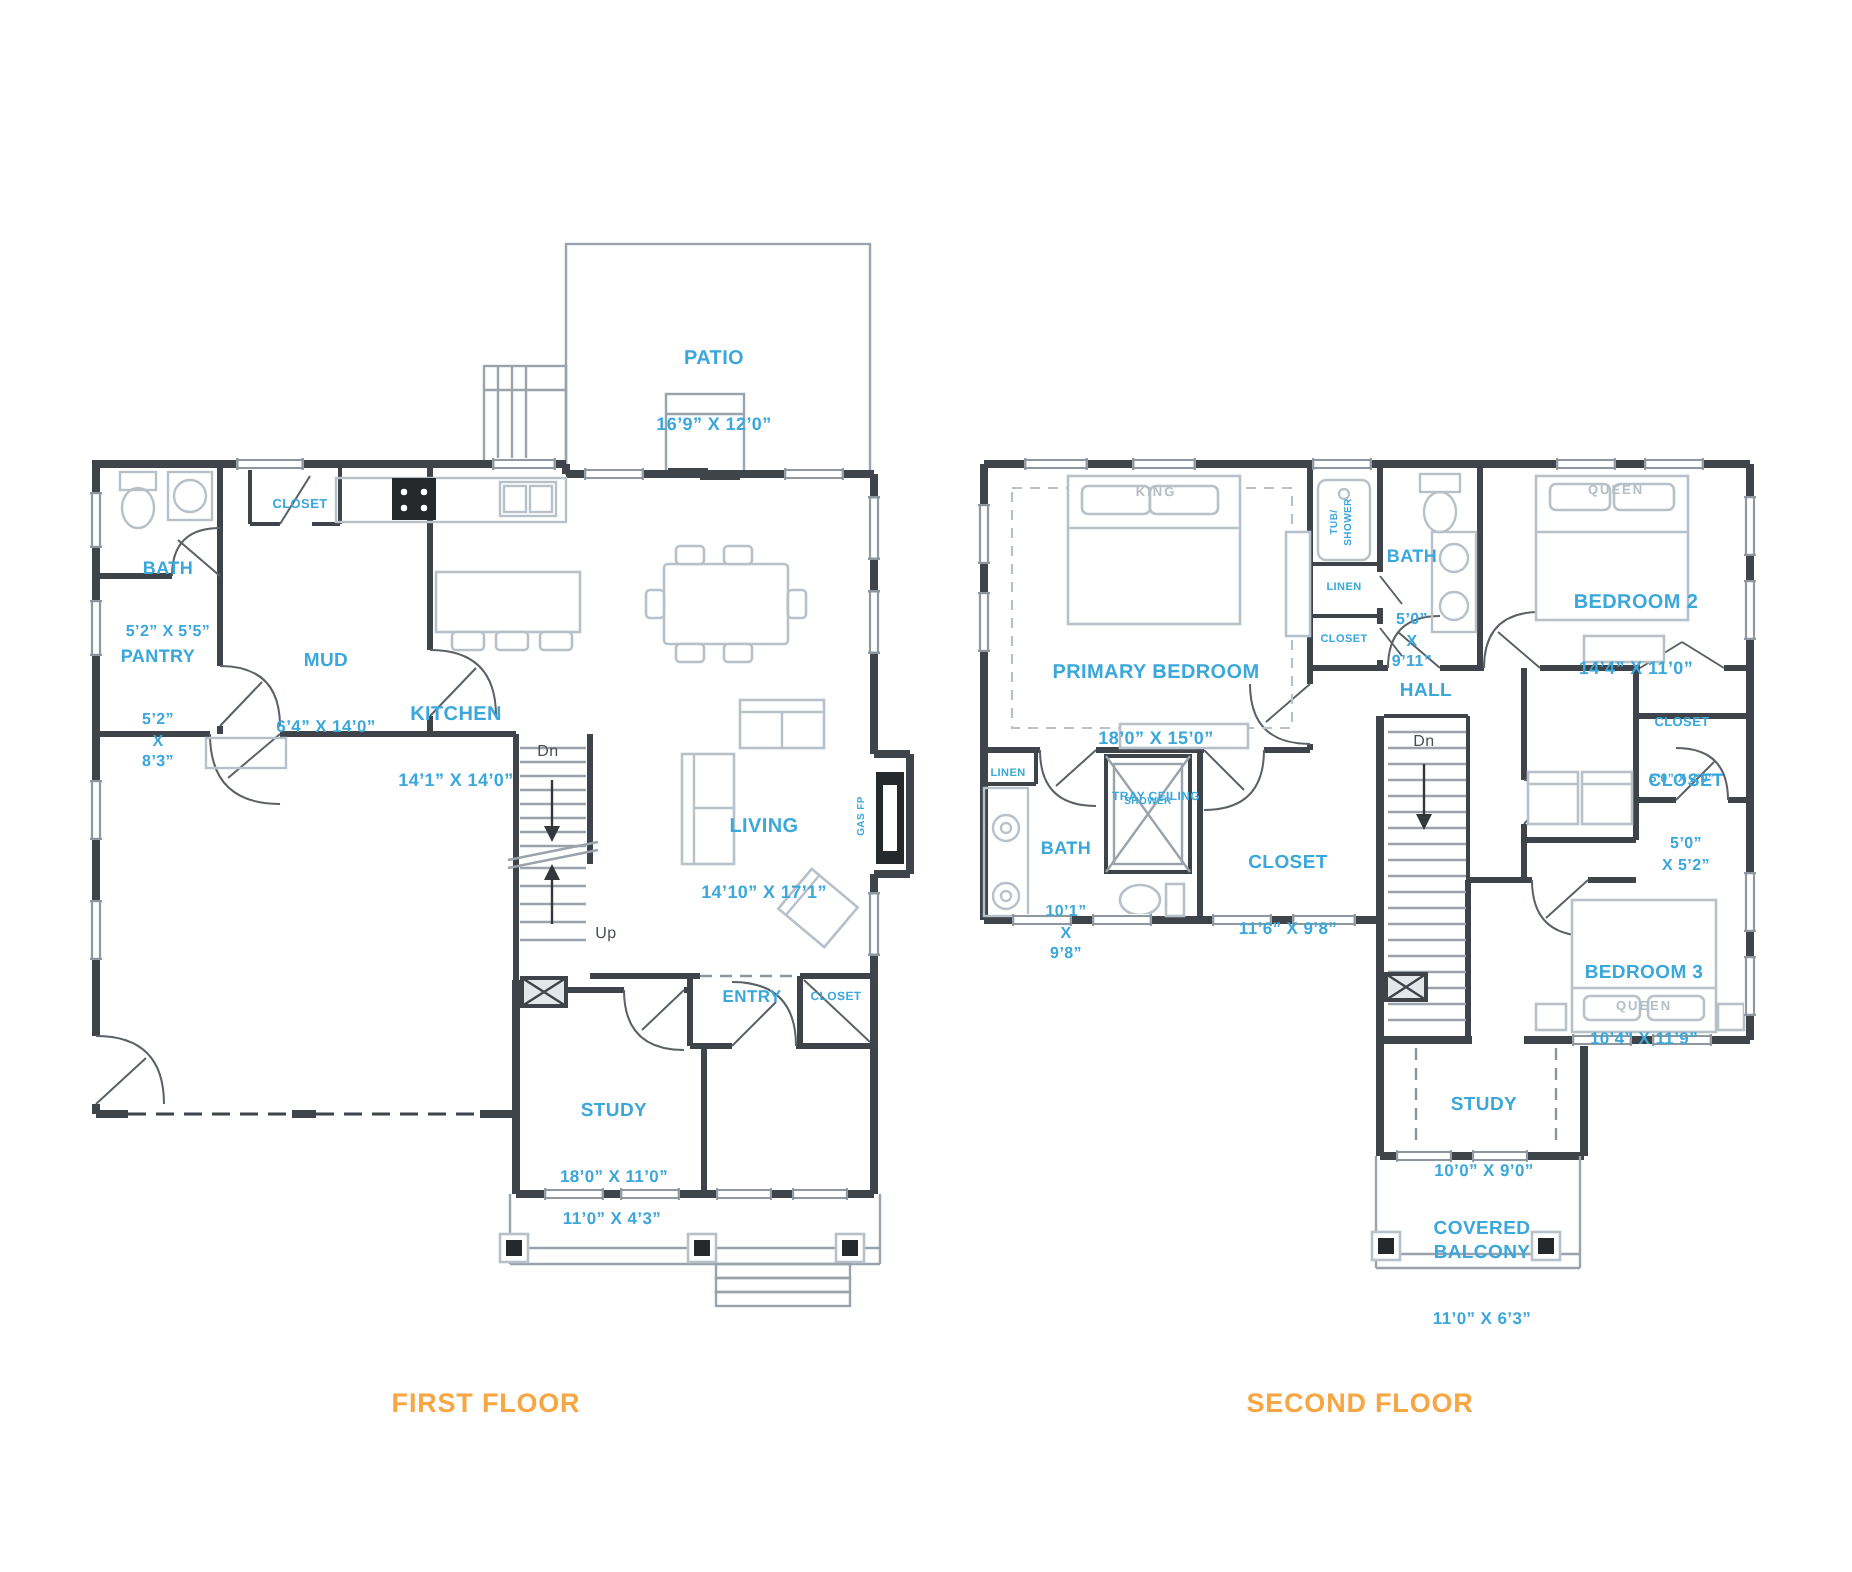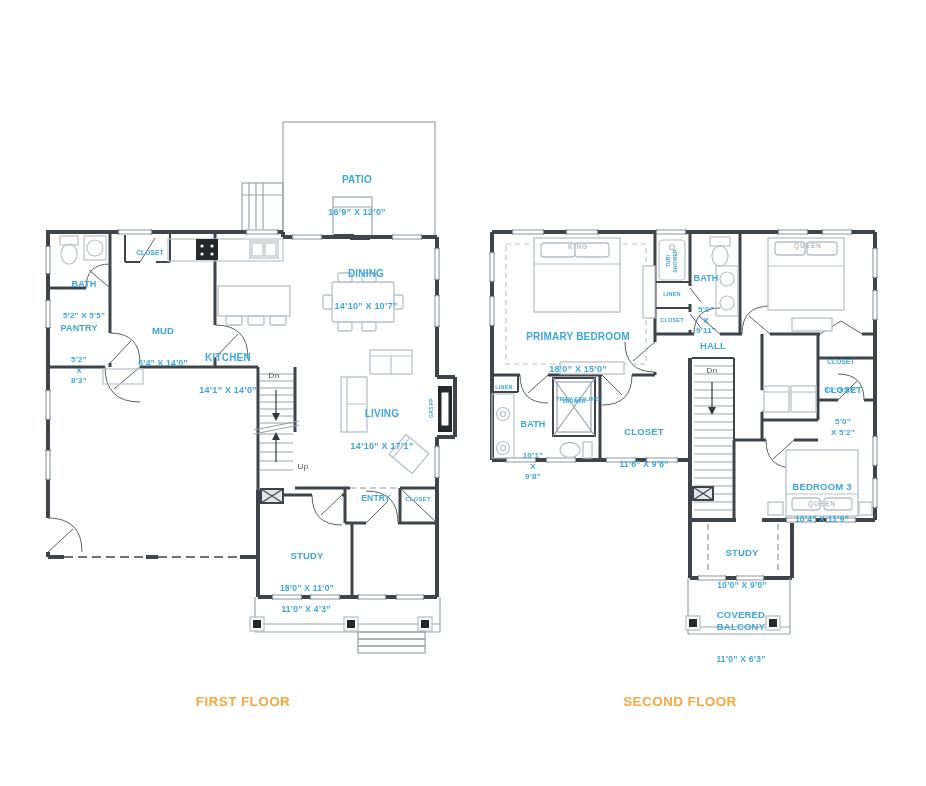--- a/index.html
+++ b/index.html
@@ -311,24 +311,20 @@
 8’3”</span>
 </div>
 <div class="lbl" style="left:163px;top:304px">
   <span class="s95">MUD</span>
   <span class="s85">6’4” X 14’0”</span>
 </div>
 <div class="lbl" style="left:228px;top:330px">
   <span class="s10">KITCHEN</span>
   <span class="s9">14’1” X 14’0”</span>
 </div>
-<div class="lbl" style="left:366px;top:246px">
-  <span class="s10">DINING</span>
-  <span class="s9">14’10” X 10’7”</span>
-</div>
 <div class="lbl" style="left:382px;top:386px">
   <span class="s10">LIVING</span>
   <span class="s9">14’10” X 17’1”</span>
 </div>
 <div class="lbl s5 vert" style="left:431px;top:408px">GAS FP</div>
 <div class="lbl s8 stairlbl" style="left:274px;top:371px">Dn</div>
 <div class="lbl s8 stairlbl" style="left:303px;top:462px">Up</div>
 <div class="lbl s85" style="left:376px;top:493px">ENTRY</div>
 <div class="lbl s6" style="left:418px;top:496px">CLOSET</div>
 <div class="lbl" style="left:307px;top:529px">
@@ -347,20 +343,24 @@
 <div class="lbl s5 vert" style="left:671px;top:261px">TUB/
 SHOWER</div>
 <div class="lbl" style="left:706px;top:252px">
   <span class="s9">BATH</span>
   <span class="s8">5’0”
 X
 9’11”</span>
 </div>
 <div class="lbl s55" style="left:672px;top:291px">LINEN</div>
 <div class="lbl s55" style="left:672px;top:317px">CLOSET</div>
+<div class="lbl" style="left:818px;top:274px">
+  <span class="s10">BEDROOM 2</span>
+  <span class="s9">14’4” X 11’0”</span>
+</div>
 <div class="lbl s65 gray" style="left:808px;top:242px">QUEEN</div>
 <div class="lbl s95" style="left:713px;top:340px">HALL</div>
 <div class="lbl s8 stairlbl" style="left:712px;top:366px">Dn</div>
 <div class="lbl" style="left:841px;top:337px">
   <span class="s65">CLOSET</span>
   <span class="s6">5’0” X 2’0”</span>
 </div>
 <div class="lbl" style="left:843px;top:364px">
   <span class="s9">CLOSET</span>
   <span class="s8">5’0”

